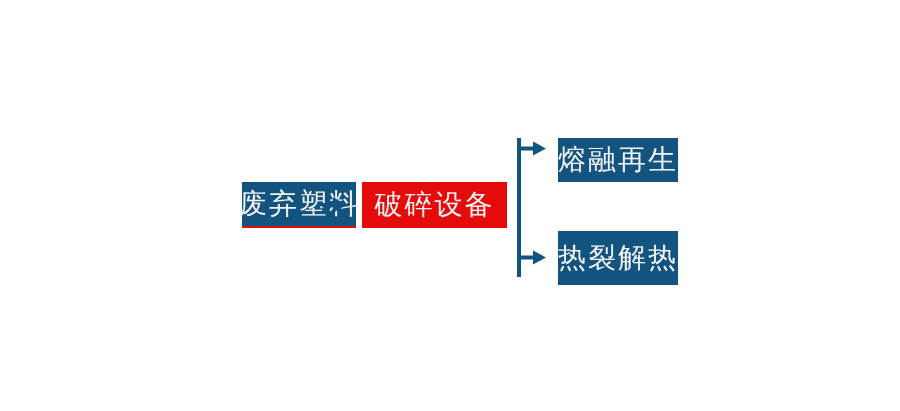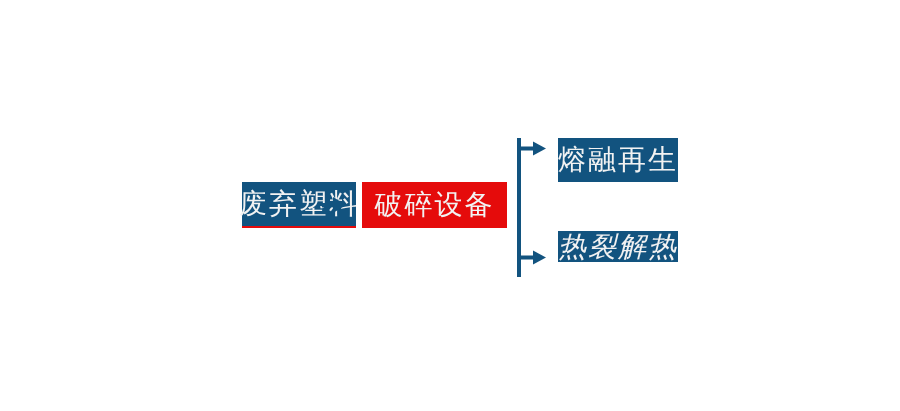--- a/index.html
+++ b/index.html
@@ -28,21 +28,21 @@
   .node-blue { background: var(--brand-blue, #12537f); }
   .node-red  { background: var(--brand-red, #e50b0b); }
 
   .node-waste {
     left: 194px; top: 182px; width: 114px; height: 46px;
     border-bottom: 2px solid var(--brand-red, #e50b0b);
     margin-left: 48px;
   }
   .node-crush { left: 362px; top: 182px; width: 145px; height: 46px; }
   .node-melt  { left: 558px; top: 138px; width: 120px; height: 44px; }
-  .node-pyro  { left: 558px; top: 231px; width: 120px; height: 31px; font-style: italic; }
+  .node-pyro  { left: 558px; top: 231px; width: 120px; height: 54px; }
 
   .arrow { position: absolute; display: block; }
   .arrow path, .arrow rect, .arrow polygon { fill: var(--brand-blue, #12537f); }
   .arrow-main   { left: 322px; top: 197px; }
   .arrow-top    { left: 520px; top: 141px; }
   .arrow-bottom { left: 520px; top: 250px; }
 
   .branch-line {
     position: absolute;
     left: 517px; top: 138px;

